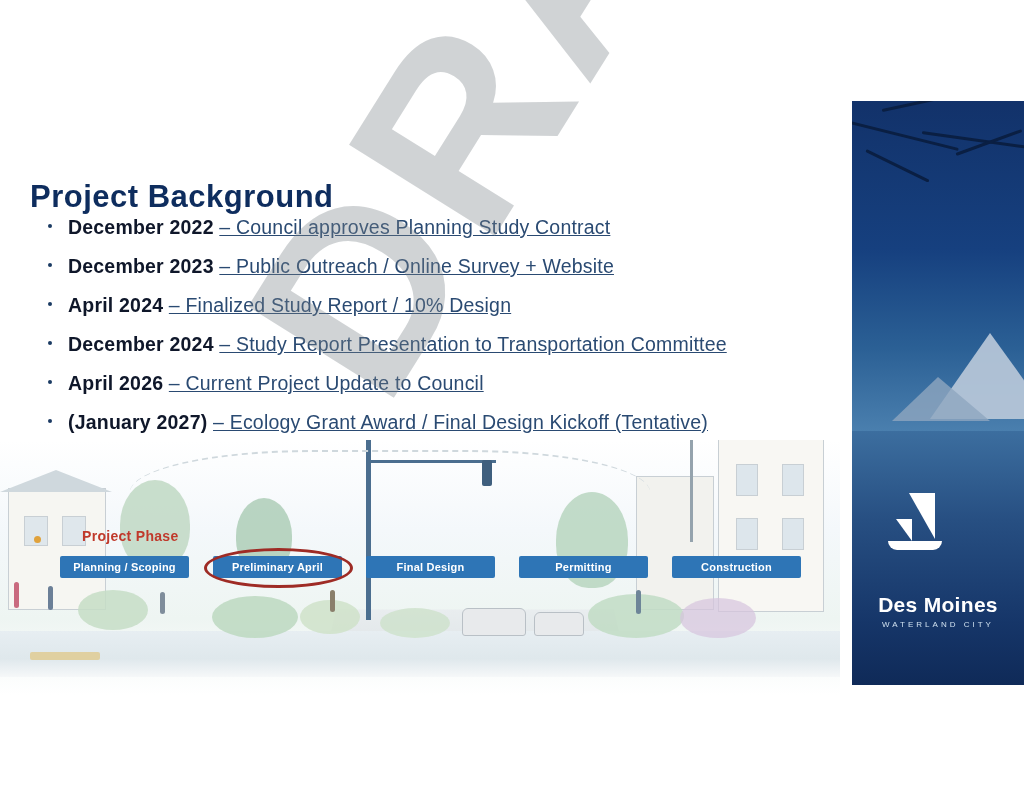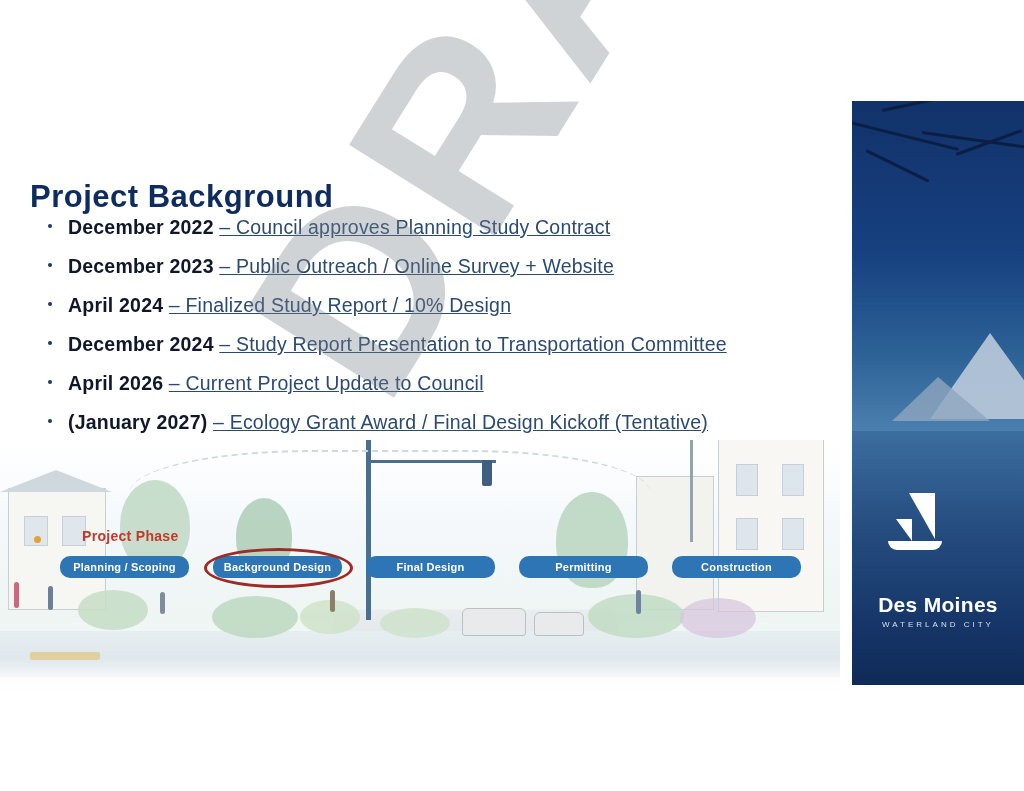--- a/index.html
+++ b/index.html
@@ -175,21 +175,21 @@
   .phase-box {
     width: 129px;
     height: 22px;
     background: #2e75b6;
     color: #ffffff;
     font-size: 11px;
     font-weight: bold;
     display: flex;
     align-items: center;
     justify-content: center;
-    border-radius: 10px;
+    border-radius: 2px;
     letter-spacing: 0.2px;
     position: relative;
   }
   .phase-box.highlight::after {
     content: "";
     position: absolute;
     left: -9px;
     top: -8px;
     width: 143px;
     height: 34px;
@@ -404,21 +404,21 @@
       <span class="lead">(January 2027)</span>
       <span class="rest">– Ecology Grant Award / Final Design Kickoff (Tentative)</span>
     </div>
   </div>
 
   <div id="phase-wrap">
     <span id="phase-dot"></span>
     <div id="phase-label">Project Phase</div>
     <div id="phase-row">
       <div class="phase-box">Planning / Scoping</div>
-      <div class="phase-box highlight">Background Design</div>
+      <div class="phase-box highlight">Preliminary April</div>
       <div class="phase-box">Final Design</div>
       <div class="phase-box">Permitting</div>
       <div class="phase-box">Construction</div>
     </div>
   </div>
 
   <div id="side-card">
     <div class="sc-sky"></div>
     <div class="sc-mountain"></div>
     <div class="sc-mountain2"></div>

